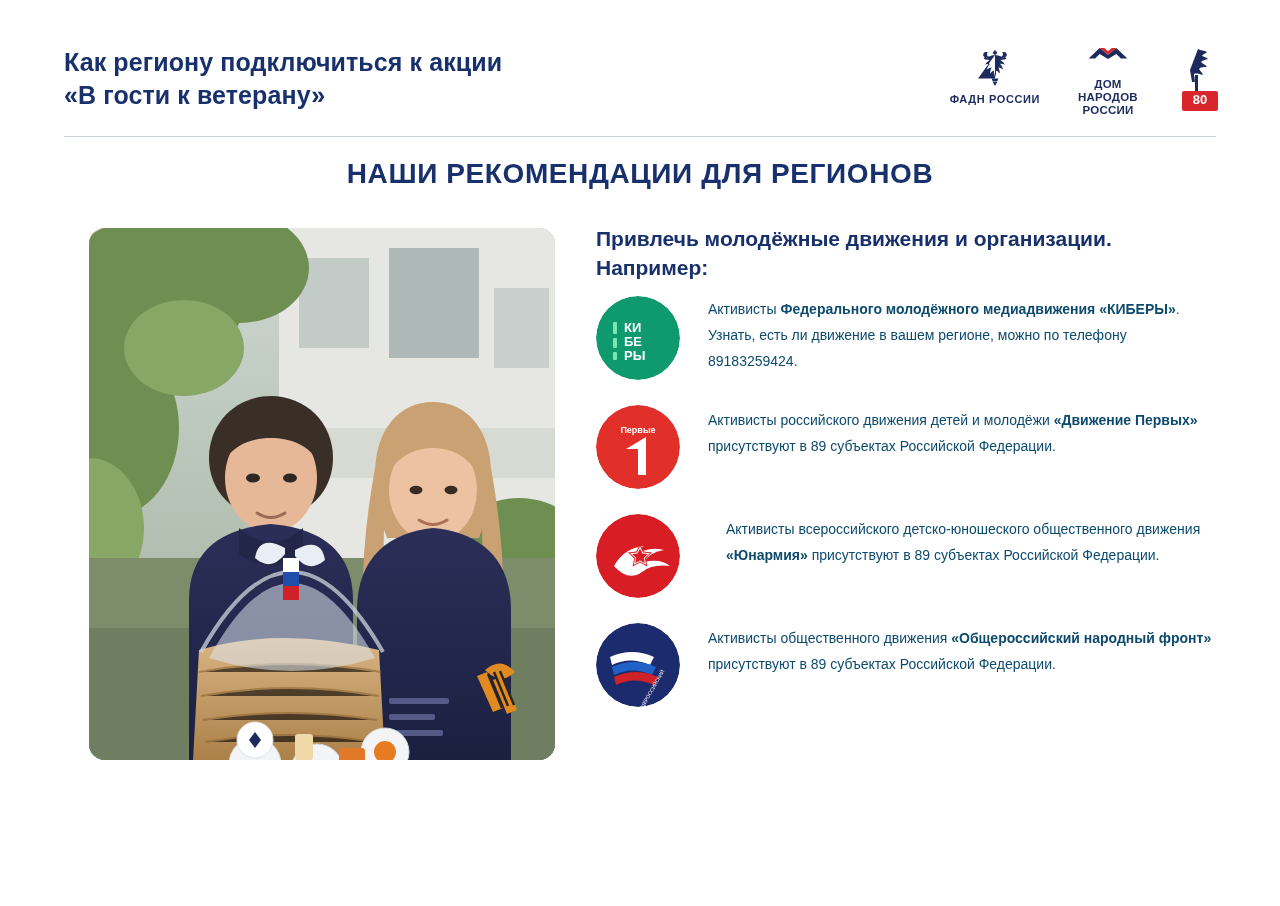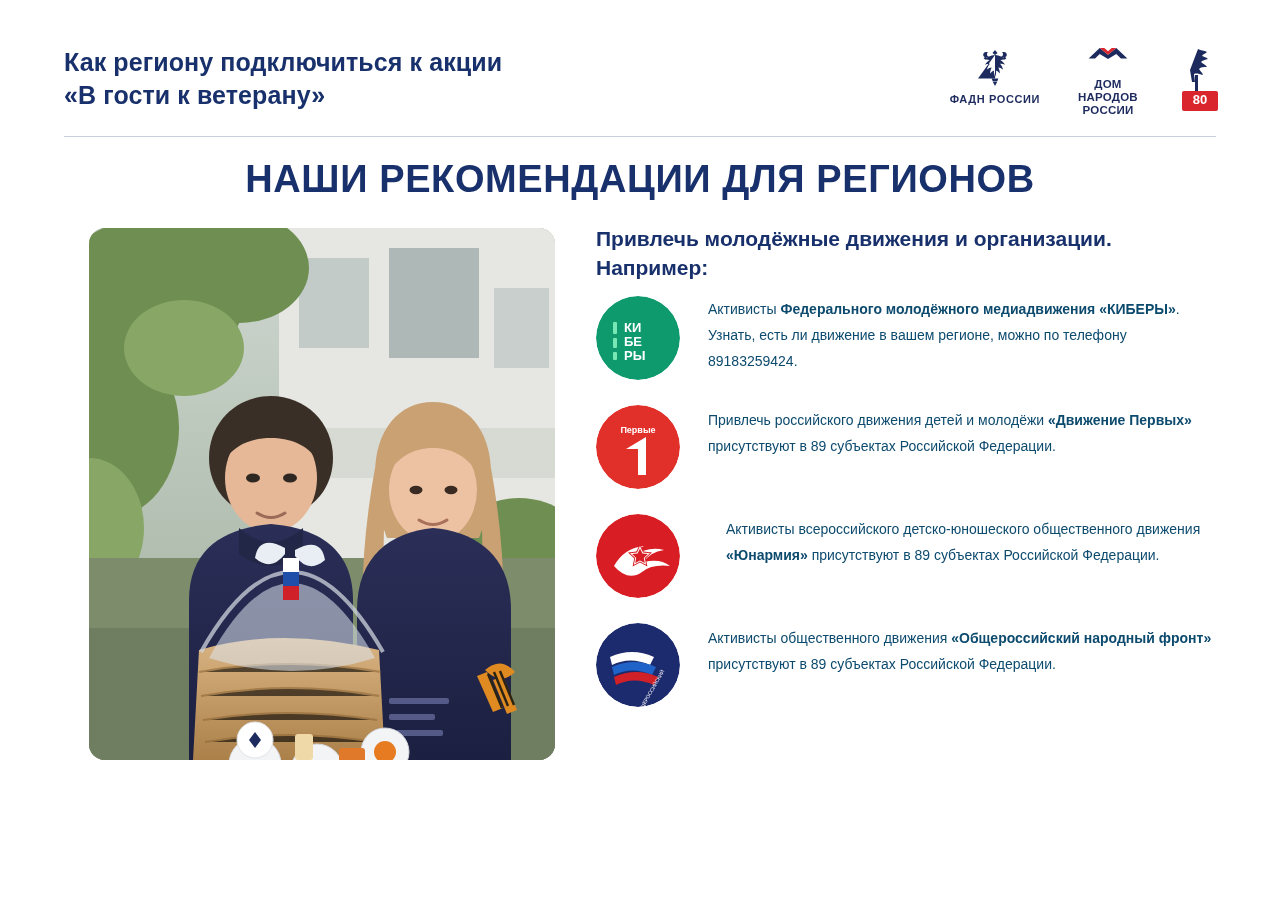--- a/index.html
+++ b/index.html
@@ -136,21 +136,21 @@
     background: #123b8f;
   }
 
   
   .section-title {
     position: absolute;
     top: 158px;
     left: 0;
     width: 1280px;
     text-align: center;
-    font-size: 38px;
+    font-size: 28px;
     font-weight: bold;
     color: #18306b;
     letter-spacing: 0.6px;
   }
 
   
   .photo {
     position: absolute;
     left: 89px;
     top: 228px;
@@ -403,21 +403,21 @@
   </div>
 
   <div class="item i1">
     <div class="badge">
       <svg width="84" height="84" viewBox="0 0 84 84">
         <circle cx="42" cy="42" r="42" fill="#e1302a"></circle>
         <text x="42" y="28" font-family="Liberation Sans, sans-serif" font-size="9" font-weight="bold" fill="#ffffff" text-anchor="middle">Первые</text>
         <path d="M30 44 L50 32 L50 70 L42 70 L42 44 Z" fill="#ffffff"></path>
       </svg>
     </div>
-    <div class="item-text"><span>Привлечь российского движения детей и молодёжи </span><b>«Движение Первых»</b><span> присутствуют в 89 субъектах Российской Федерации.</span></div>
+    <div class="item-text"><span>Активисты российского движения детей и молодёжи </span><b>«Движение Первых»</b><span> присутствуют в 89 субъектах Российской Федерации.</span></div>
   </div>
 
   <div class="item i2">
     <div class="badge">
       <svg width="84" height="84" viewBox="0 0 84 84">
         <circle cx="42" cy="42" r="42" fill="#d81e24"></circle>
         <path d="M18 52 q10-18 30-20 q-8 4-10 10 q14-10 30-6 q-14 2-20 12 q16-4 26 4 q-18-2-28 6 q-14 10-28-6z" fill="#ffffff"></path>
         <path d="M44 30 l3.6 7.6 8.4 1-6.2 5.8 1.6 8.2-7.4-4-7.4 4 1.6-8.2-6.2-5.8 8.4-1z" fill="#d81e24"></path>
         <path d="M44 32 l3 6.4 7 .8-5.2 4.8 1.3 6.8-6.1-3.3-6.1 3.3 1.3-6.8-5.2-4.8 7-.8z" fill="#ffffff"></path>
         <path d="M44 34.5 l2.4 5 5.4 .6-4 3.8 1 5.2-4.8-2.6-4.8 2.6 1-5.2-4-3.8 5.4-.6z" fill="#d81e24"></path>

